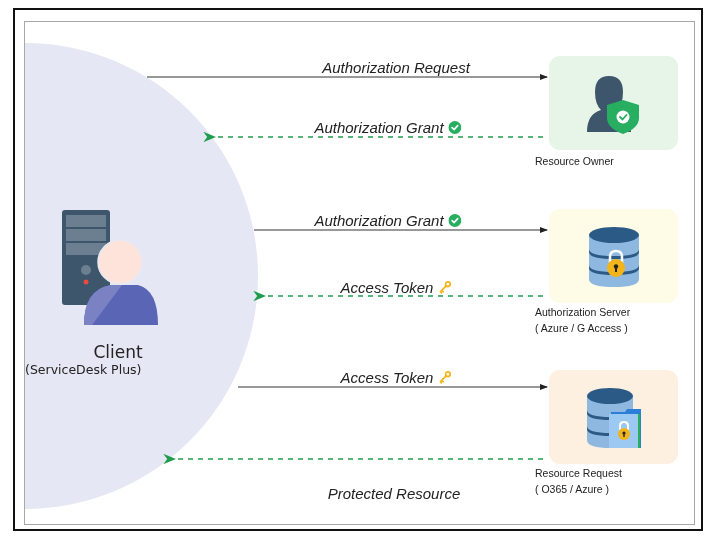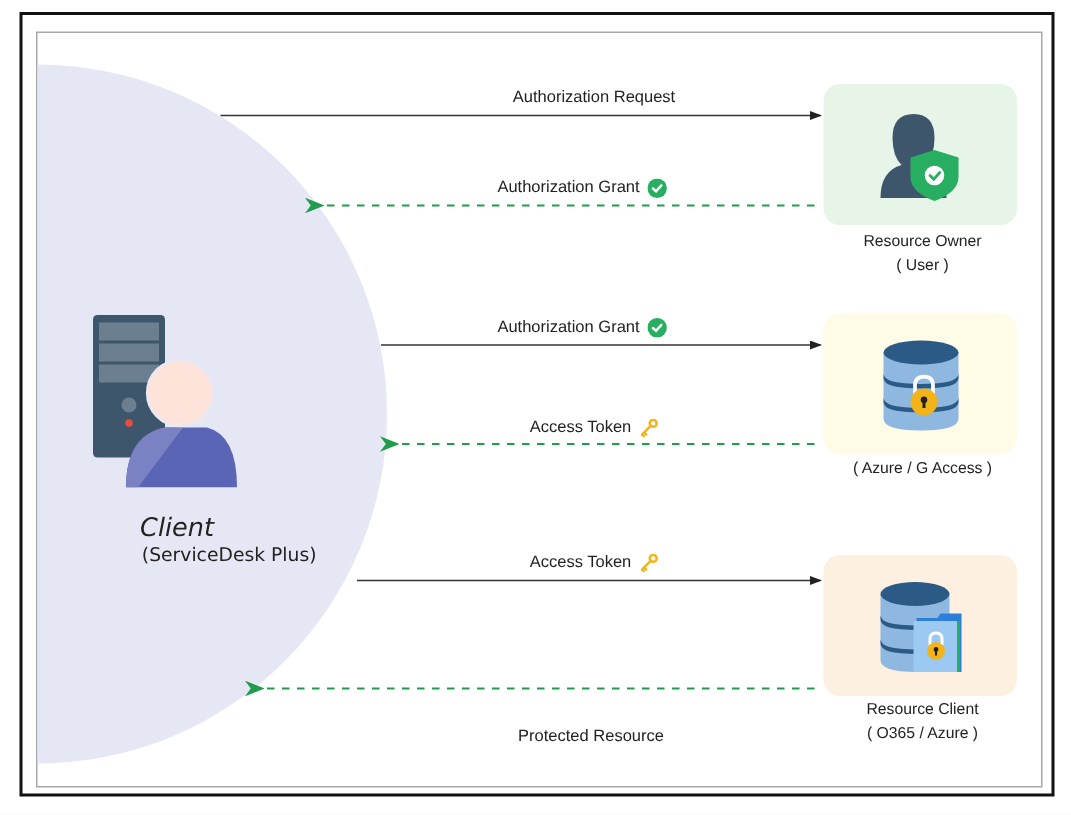--- a/index.html
+++ b/index.html
@@ -6,30 +6,30 @@
   body { width: 714px; height: 543px; position: relative; overflow: hidden;
          font-family: "Liberation Sans", sans-serif; }
   .outer-frame { position: absolute; left: 13px; top: 8px; width: 690px; height: 523px;
                  border: 2px solid #111; box-sizing: border-box; background: #fff; }
   .inner-frame { position: absolute; left: 24px; top: 21px; width: 671px; height: 504px;
                  border: 1px solid #a8a8a8; box-sizing: border-box; overflow: hidden; background: #fff; }
   .client-circle { position: absolute; left: -233px; top: 21px; width: 466px; height: 466px;
                    border-radius: 50%; background: #e6e7f4; }
   .client-icon { position: absolute; left: 37px; top: 188px; width: 100px; height: 115px; }
   .client-title { position: absolute; left: 0; width: 186px; top: 320px; text-align: center;
-                  font-family: "DejaVu Sans", sans-serif; font-size: 17px; color: #222; font-style: italic; }
-  .client-sub { position: absolute; left: 0; width: 186px; top: 340px; text-align: right;
+                  font-family: "DejaVu Sans", sans-serif; font-size: 17px; color: #222; }
+  .client-sub { position: absolute; left: 0; width: 186px; top: 340px; text-align: left;
                 font-family: "DejaVu Sans", sans-serif; font-size: 12.5px; color: #222; }
   .arrows { position: absolute; left: 0; top: 0; width: 671px; height: 504px; }
-  .flow-label { position: absolute; font-size: 11px; color: #222; white-space: nowrap;
-                display: flex; align-items: flex-start; gap: 5px; transform: translateX(-50%); }
+  .flow-label { position: absolute; font-size: 15px; color: #222; white-space: nowrap;
+                display: flex; align-items: center; gap: 5px; transform: translateX(-50%); font-style: italic; }
   .badge { width: 13px; height: 13px; display: inline-block; }
   .box { position: absolute; left: 524px; width: 129px; height: 94px; border-radius: 11px; }
   .box .icon { position: absolute; left: 34px; top: 14px; width: 62px; height: 66px; }
-  .box-label { position: absolute; left: 510px; width: 160px; text-align: center; font-size: 10.5px;
+  .box-label { position: absolute; left: 510px; width: 160px; font-size: 10.5px;
                color: #222; line-height: 16px; }
 </style>
 </head>
 <body>
 
 <div class="outer-frame"></div>
 <div class="inner-frame">
 
   <div class="client-circle"></div>
 
@@ -102,52 +102,52 @@
   <div class="box" style="top:34px; background:#e7f4e8;">
     <svg class="icon" viewBox="0 0 62 66">
       <path d="M4 62 Q4 44 18 40 Q12 34 12 22 Q12 6 26 6 Q40 6 40 22 Q40 34 34 40 Q48 44 48 62 Z" fill="#3e566b"></path>
       <path d="M40 30 L56 35 L56 48 Q56 58 40 64 Q24 58 24 48 L24 35 Z" fill="#27ae60"></path>
       <circle cx="40" cy="47" r="6.5" fill="#fff"></circle>
       <path d="M37 47 L39.5 49.5 L43.5 45" stroke="#27ae60" stroke-width="1.8" fill="none" stroke-linecap="round"></path>
     </svg>
   </div>
   <div class="box-label" style="top:131px;">
     <div>Resource Owner</div>
-    <div>( User )</div>
   </div>
 
   <div class="box" style="top:187px; background:#fefbe6;">
     <svg class="icon" viewBox="0 0 62 66">
       <path d="M6 12 L6 56 Q6 64 31 64 Q56 64 56 56 L56 12 Z" fill="#8fb8e0"></path>
       <path d="M6 26 Q6 33 31 33 Q56 33 56 26 L56 29 Q56 36 31 36 Q6 36 6 29 Z" fill="#2c5a86"></path>
       <path d="M6 42 Q6 49 31 49 Q56 49 56 42 L56 45 Q56 52 31 52 Q6 52 6 45 Z" fill="#2c5a86"></path>
       <ellipse cx="31" cy="12" rx="25" ry="8" fill="#2c5a86"></ellipse>
       <path d="M27 40 L27 34 Q27 28 33 28 Q39 28 39 34 L39 40" stroke="#fff" stroke-width="2.5" fill="none"></path>
       <circle cx="33" cy="45" r="9" fill="#f2b418"></circle>
       <circle cx="33" cy="43.5" r="2.2" fill="#222"></circle>
       <rect x="32" y="44" width="2" height="5" fill="#222"></rect>
     </svg>
   </div>
   <div class="box-label" style="top:282px;">
+    <div>Authorization Server</div>
     <div>( Azure / G Access )</div>
   </div>
 
   <div class="box" style="top:348px; background:#fdf0e0;">
     <svg class="icon" viewBox="0 0 62 66">
       <path d="M4 12 L4 56 Q4 64 28 64 Q50 64 50 56 L50 12 Z" fill="#8fb8e0"></path>
       <path d="M4 26 Q4 33 28 33 Q50 33 50 26 L50 29 Q50 36 28 36 Q4 36 4 29 Z" fill="#2c5a86"></path>
       <path d="M4 42 Q4 49 28 49 Q50 49 50 42 L50 45 Q50 52 28 52 Q4 52 4 45 Z" fill="#2c5a86"></path>
       <ellipse cx="27" cy="12" rx="23" ry="8" fill="#2c5a86"></ellipse>
       <path d="M28 28 L42 28 L44 25 L58 25 L58 64 L28 64 Z" fill="#2b7fd9"></path>
       <rect x="26" y="30" width="30" height="34" fill="#9cc9f2"></rect>
       <rect x="55" y="30" width="2" height="34" fill="#27ae60"></rect>
       <path d="M37 46 L37 42 Q37 38 41 38 Q45 38 45 42 L45 46" stroke="#fff" stroke-width="2" fill="none"></path>
       <circle cx="41" cy="50" r="6" fill="#f2b418"></circle>
       <circle cx="41" cy="49" r="1.6" fill="#222"></circle>
       <rect x="40.3" y="49.5" width="1.4" height="3.5" fill="#222"></rect>
     </svg>
   </div>
   <div class="box-label" style="top:443px;">
-    <div>Resource Client</div>
+    <div>Resource Request</div>
     <div>( O365 / Azure )</div>
   </div>
 
 </div>
 
 </body></html>

